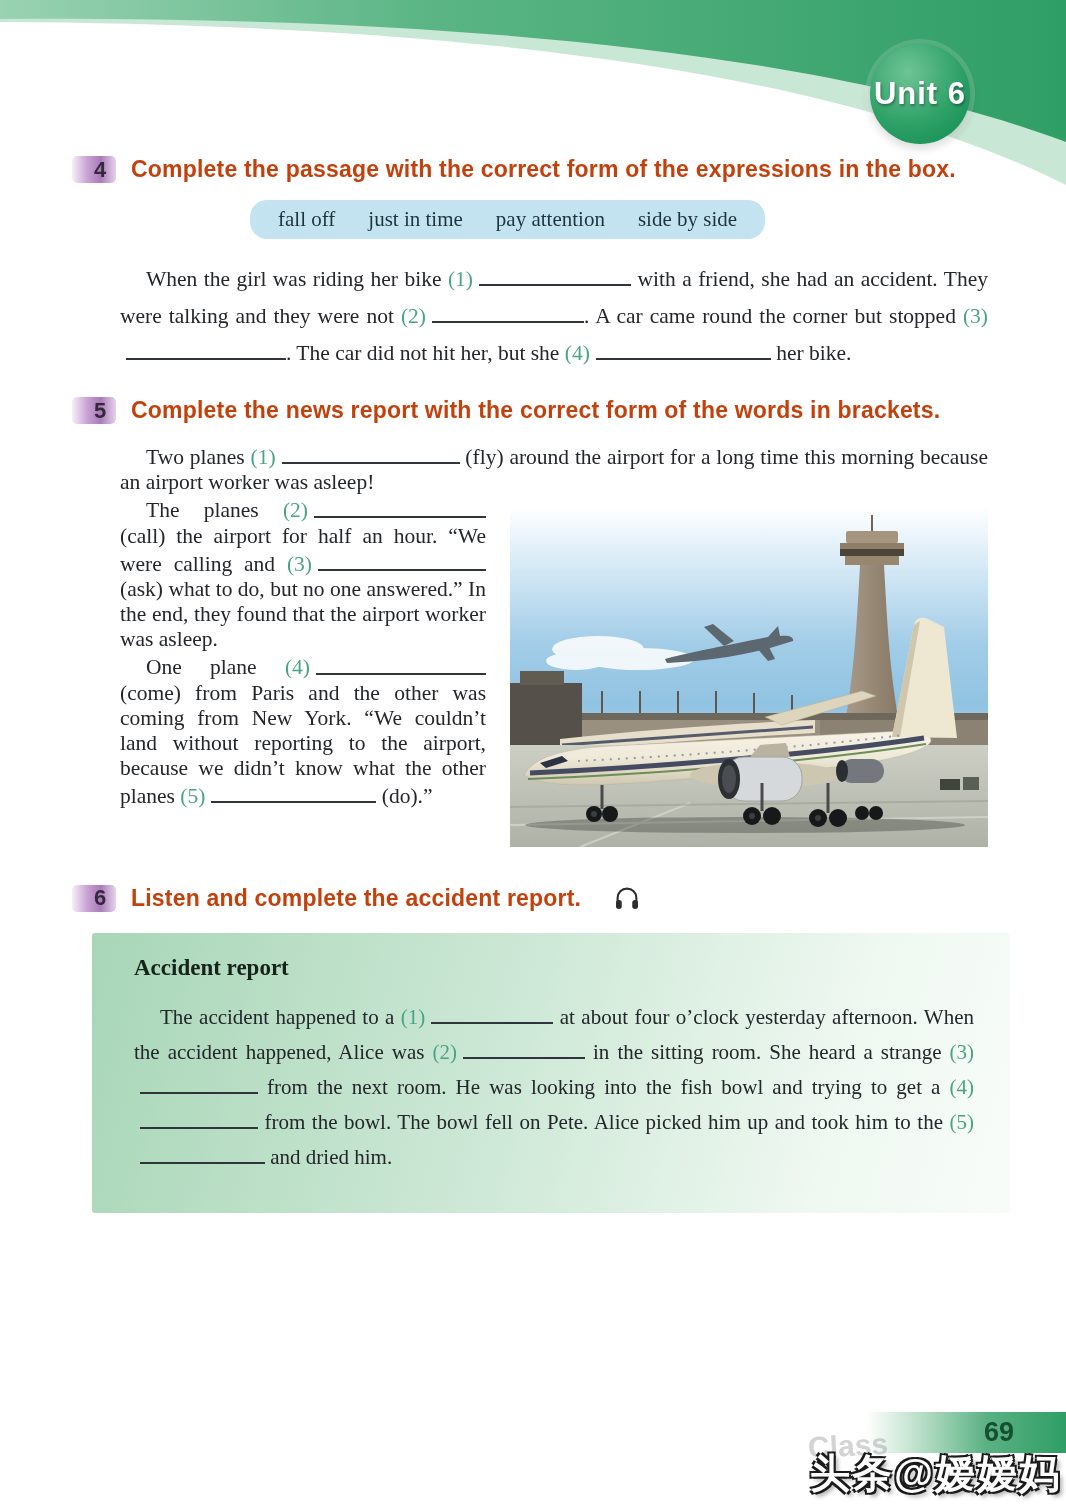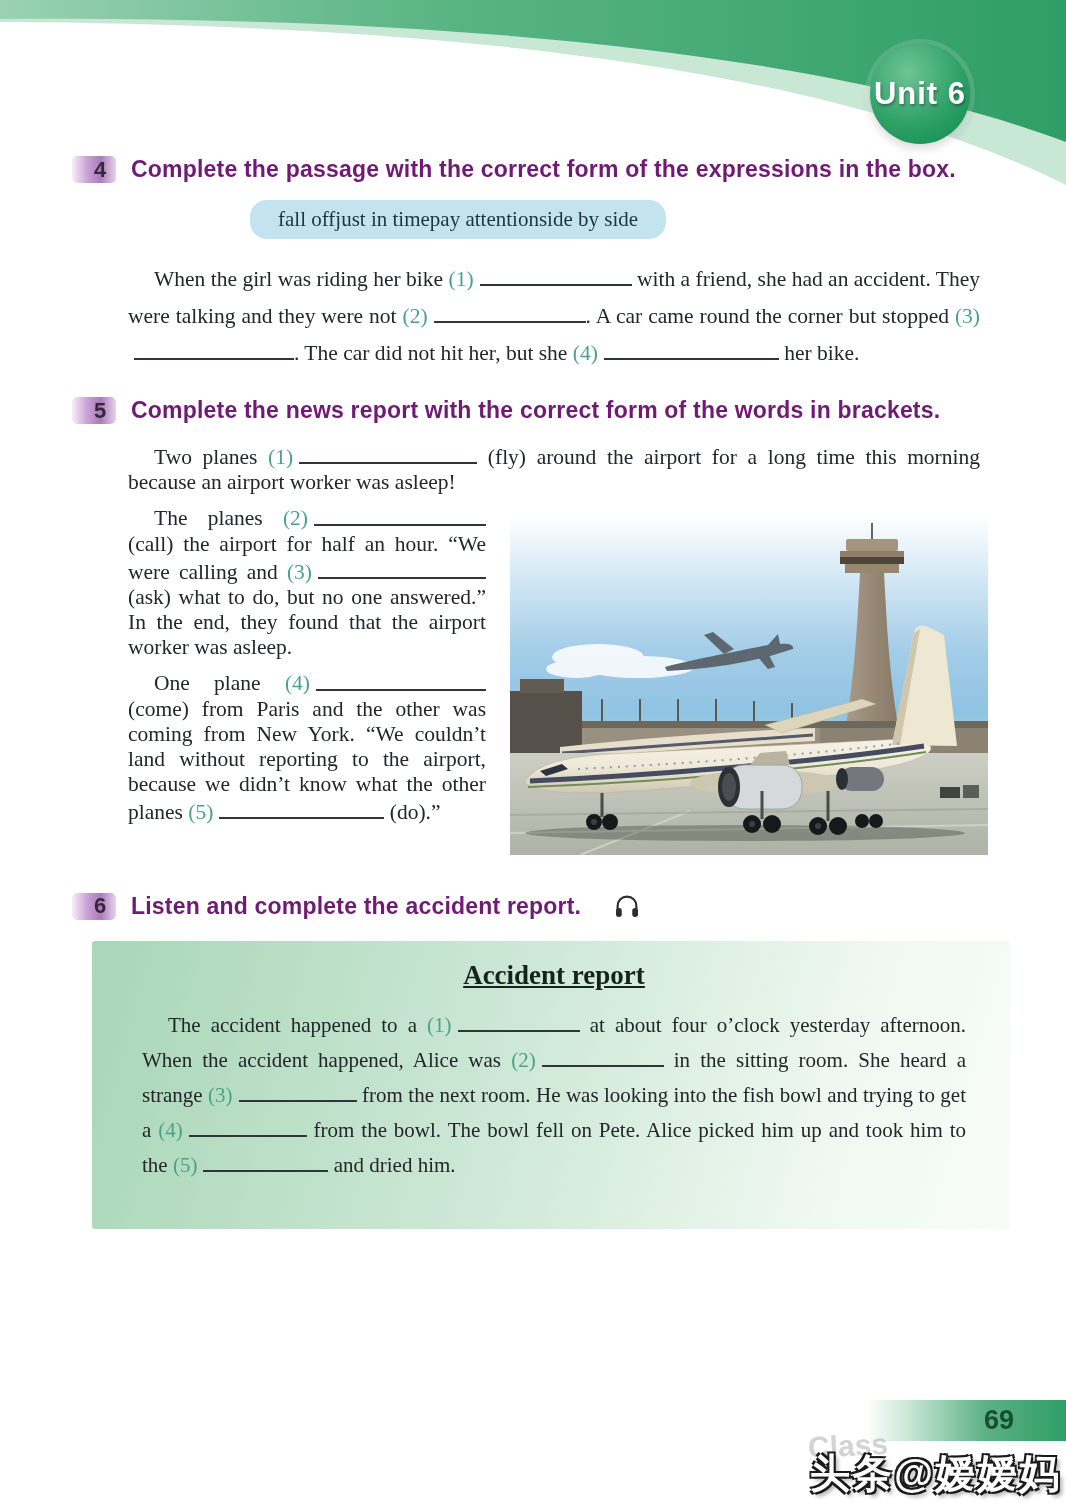--- a/index.html
+++ b/index.html
@@ -10,44 +10,44 @@
       display:flex;align-items:center;justify-content:center;color:#fff;font-size:31px;font-weight:bold;
       letter-spacing:1px;text-shadow:1px 2px 3px rgba(0,0,0,.35);
       background:radial-gradient(circle at 38% 28%, #6fc496 0%, #2ea167 55%, #0e8a50 100%);
       box-shadow:0 0 0 5px rgba(255,255,255,.15), 0 4px 10px rgba(0,0,0,.18);}
   .content{position:absolute;top:156px;left:68px;width:920px;}
   .ex-header{display:flex;align-items:center;gap:15px;}
   .num-badge{width:44px;height:27px;border-radius:5px;flex:0 0 44px;
       background:linear-gradient(90deg,#f6f0f8 0%,#c9a2d4 35%,#aa7bb9 65%,#e6d4eb 100%);
       color:#35283d;font-weight:bold;font-size:22px;display:flex;align-items:center;justify-content:center;
       padding-left:12px;box-sizing:border-box;}
-  .ex-title{font-size:23px;font-weight:bold;color:#701a75;letter-spacing:.2px;}
+  .ex-title{font-size:23px;font-weight:bold;color:#c2410c;letter-spacing:.2px;}
   .hp-icon{margin-left:16px;display:inline-flex;align-items:center;}
   .word-box{margin:17px 0 0 182px;background:#c4e3f0;border-radius:17px;padding:7px 28px;
-      display:inline-flex;font-family:"Liberation Serif",serif;font-size:21px;color:#1d3440;}
+      display:inline-flex;gap:33px;font-family:"Liberation Serif",serif;font-size:21px;color:#1d3440;}
   .passage, .passage p{font-family:"Liberation Serif",serif;font-size:21.5px;line-height:37px;
       color:#23262a;text-align:justify;}
-  .passage p{margin:8px;text-indent:26px;}
+  .passage p{margin:0;text-indent:26px;}
   .p4{margin:22px 0 0 52px;width:868px;}
   .ex5-sec{margin-top:25px;}
   .ex5-body{margin:18px 0 0 52px;width:868px;}
   .ex5-body p{line-height:25px;}
   .ex5-wrap::after{content:"";display:block;clear:both;}
   .photo{float:right;width:478px;height:340px;margin:12px 0 10px 24px;}
   .photo svg{display:block;}
   .ex6-sec{margin-top:26px;}
   .report-box{margin:20px 0 0 24px;width:918px;box-sizing:border-box;border-radius:3px;
       background:linear-gradient(105deg,#a8d6b7 0%,#cde8d6 45%,#eff8f1 80%,#f8fcf9 100%);
       padding:16px 36px 38px 42px;}
-  .report-title{text-align:center;font-family:"Liberation Serif",serif;font-weight:bold;
-      font-size:27px;color:#15231a;margin:0 0 14px 0;text-decoration:underline;}
+  .report-title{text-align:left;font-family:"Liberation Serif",serif;font-weight:bold;
+      font-size:23px;color:#15231a;margin:0 0 14px 0;}
   .report-box p{font-size:21px;line-height:35px;}
   .gnum{color:#4aa386;}
   .blank{display:inline-block;border-bottom:2px solid #2f353b;height:.95em;margin-left:6px;}
-  .page-bar{position:absolute;right:0;bottom:68px;width:200px;height:41px;
+  .page-bar{position:absolute;right:0;bottom:56px;width:200px;height:41px;
       background:linear-gradient(90deg, rgba(242,249,245,0) 0%, #bfe2cd 25%, #5cb184 60%, #2f9e66 100%);
       display:flex;align-items:center;}
   .page-num{margin-left:118px;font-size:27px;font-weight:bold;color:#16502f;}
   .watermark{position:absolute;right:5px;bottom:8px;font-size:40px;font-weight:bold;color:#fff;
       letter-spacing:2px;
       text-shadow:-2px -2px 0 #1a1a1a,2px -2px 0 #1a1a1a,-2px 2px 0 #1a1a1a,2px 2px 0 #1a1a1a,4px 4px 4px rgba(0,0,0,.35);}
   .watermark-ghost{position:absolute;right:178px;bottom:46px;font-size:30px;font-weight:bold;
       color:rgba(140,140,140,.38);transform:rotate(-3deg);}
 </style>
 </head>

